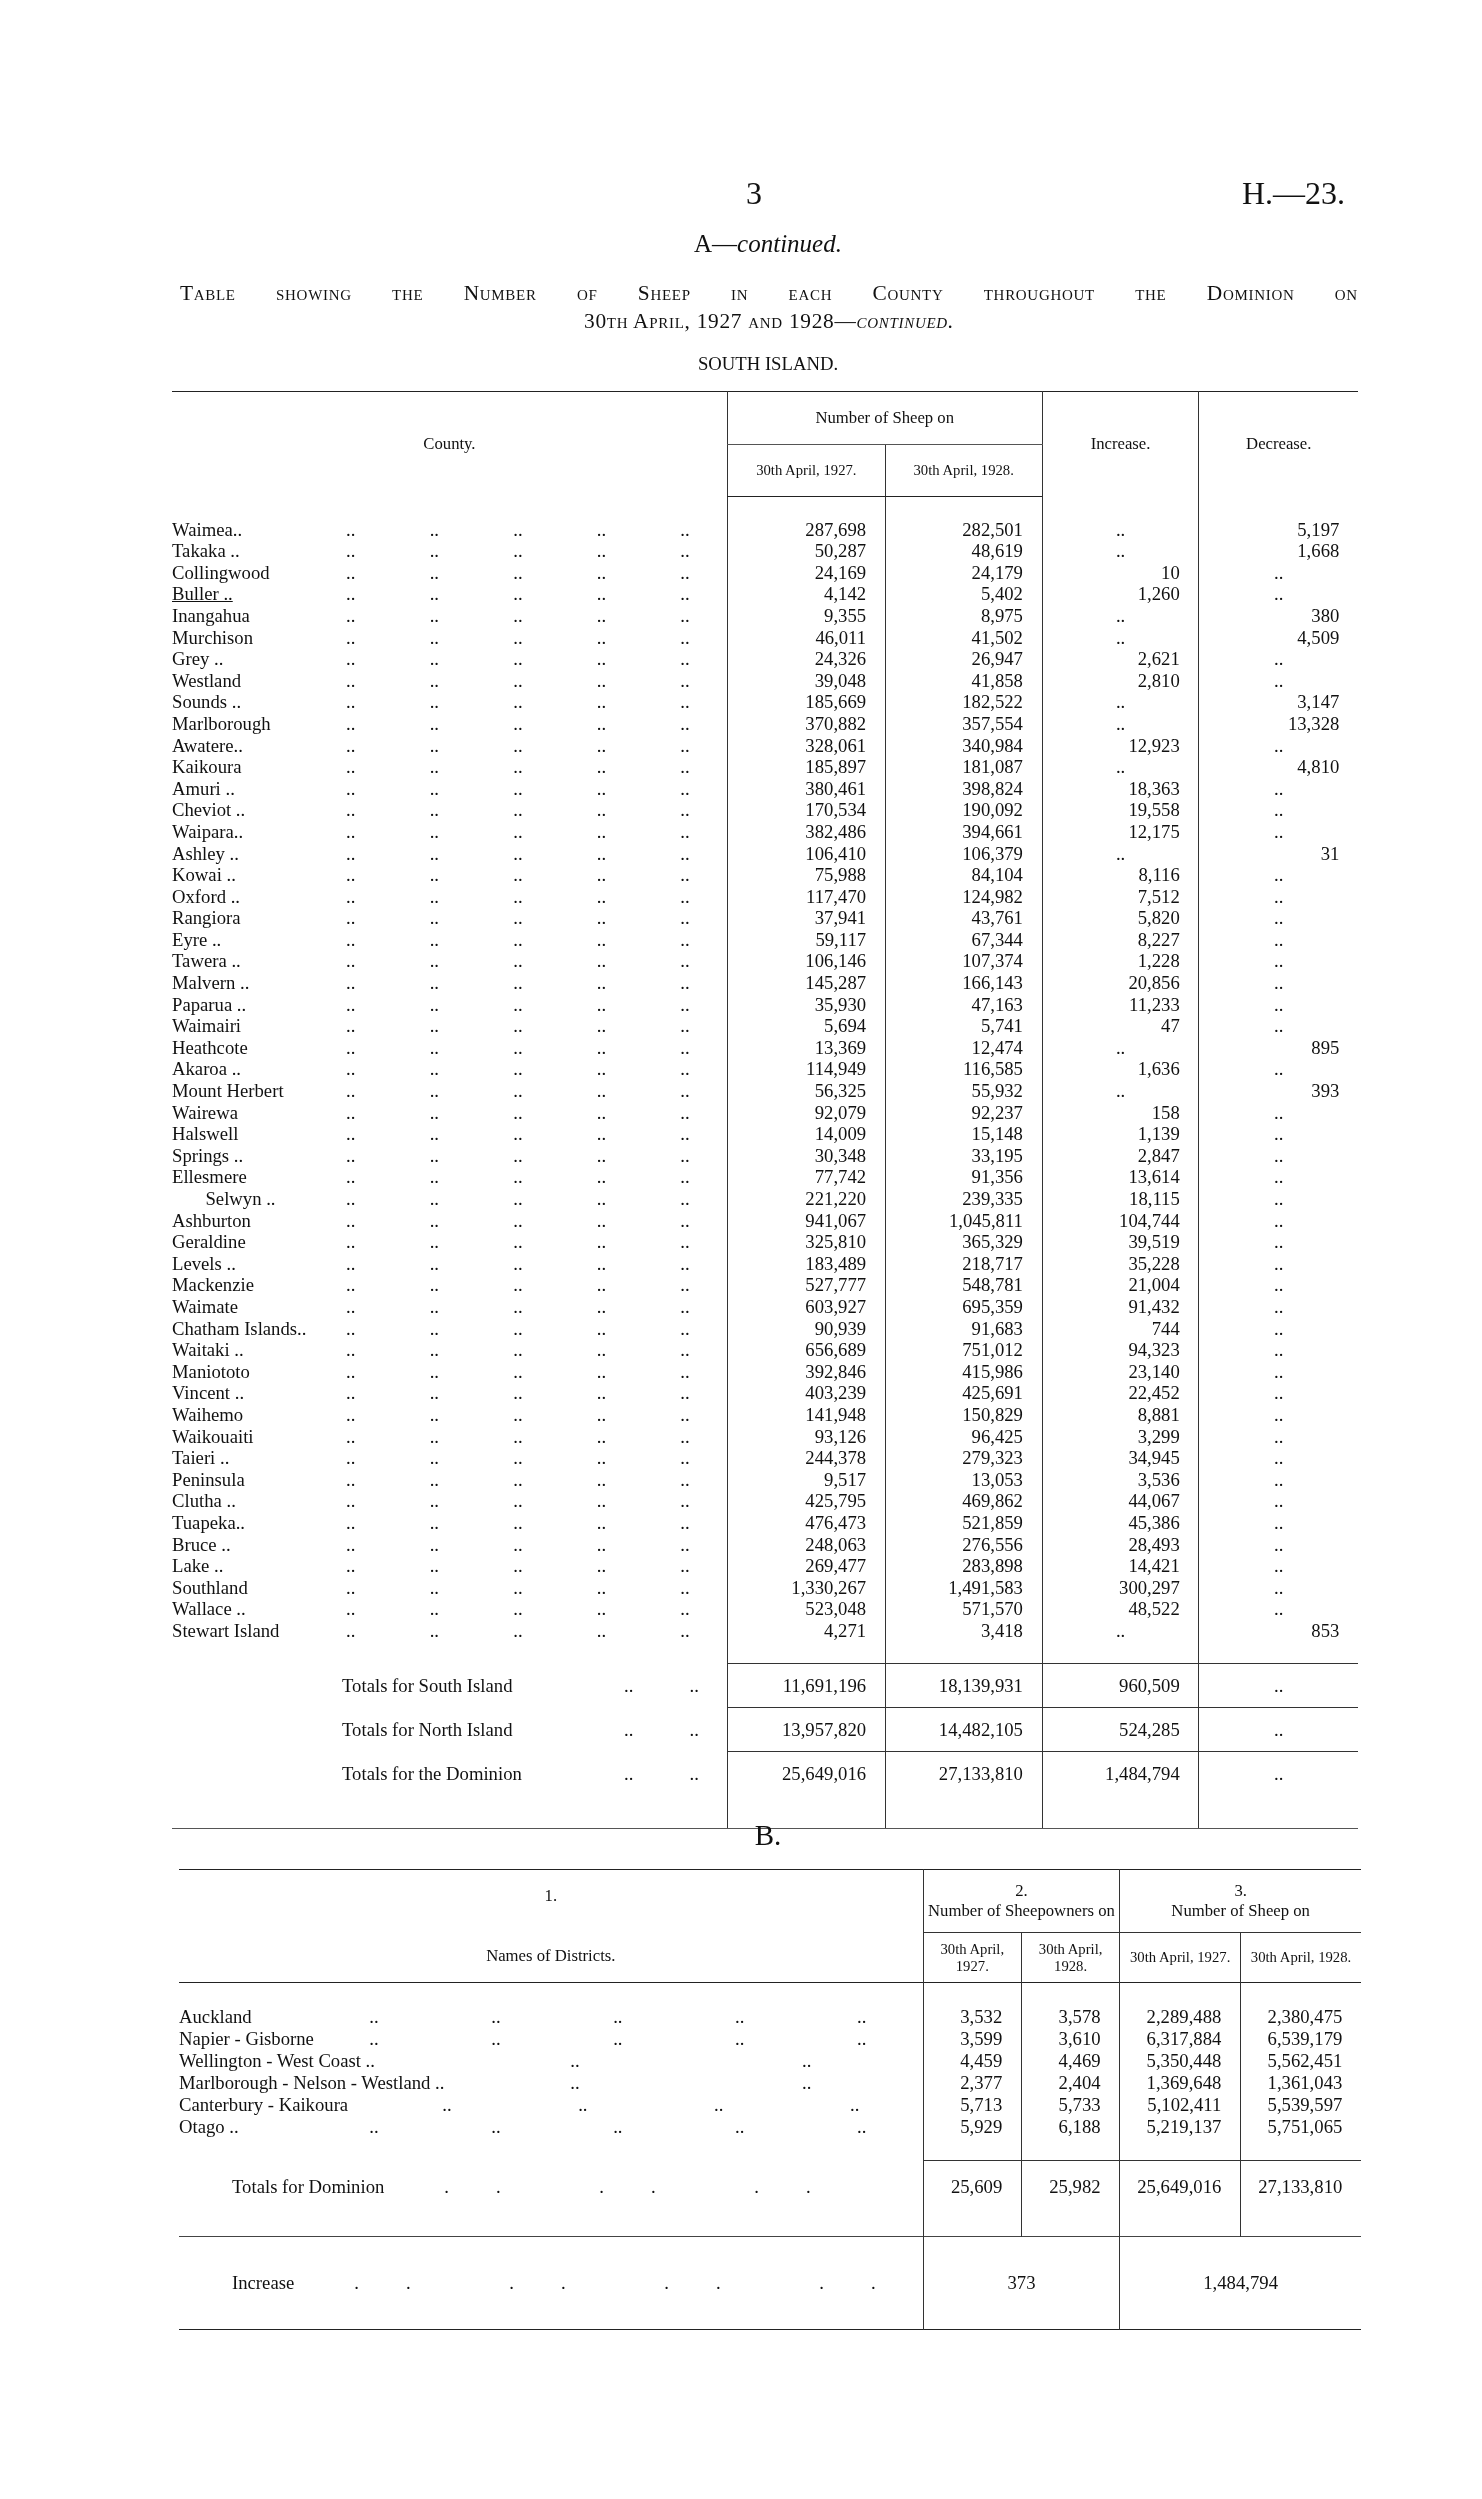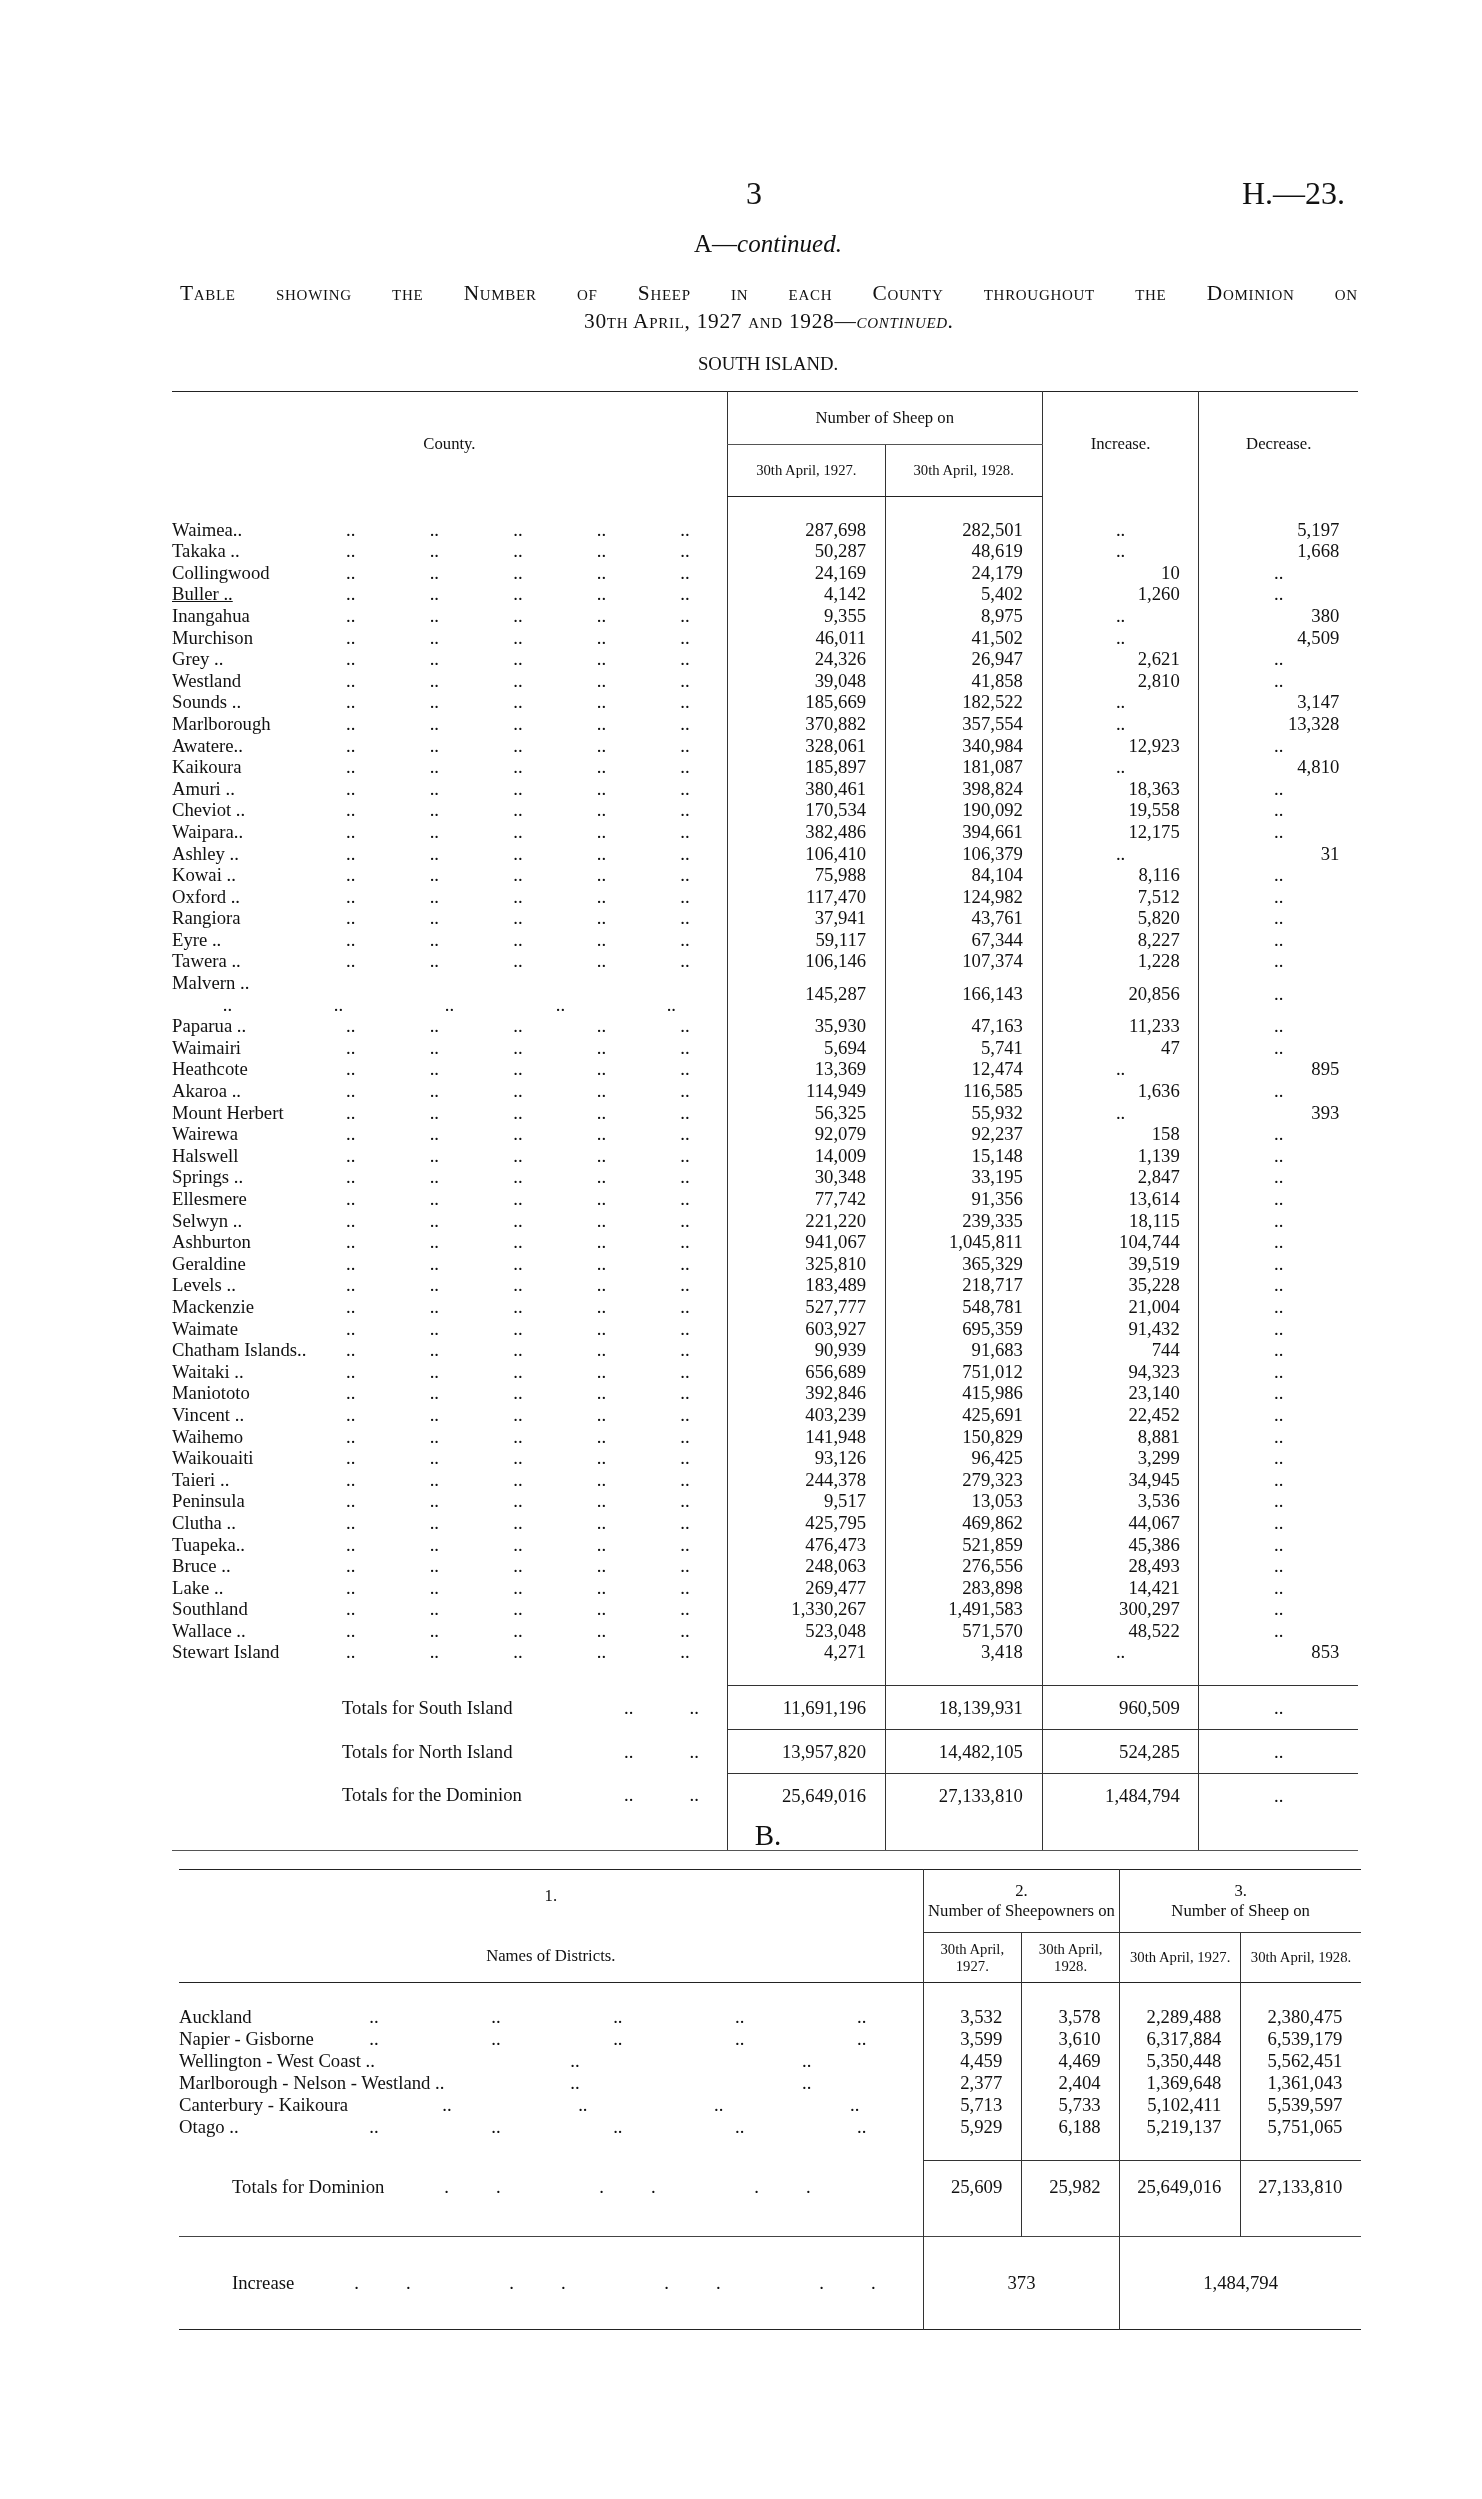--- a/index.html
+++ b/index.html
@@ -467,21 +467,21 @@
             </span>
           </div>
         </td>
         <td class="vl num">106,146</td>
         <td class="vl num">107,374</td>
         <td class="vl num">1,228</td>
         <td class="vl ctr">..</td>
       </tr>
       <tr>
         <td class="name">
-          <div style="display: flex; flex-direction: column;">
+          <div style="display: flex;">
             <span style="width: 137px; white-space: nowrap;">Malvern ..</span>
             <span style="flex: 1 1 0%; display: flex; justify-content: space-around; padding-right: 0px;">
               <span>..</span>
               <span>..</span>
               <span>..</span>
               <span>..</span>
               <span>..</span>
             </span>
           </div>
         </td>
@@ -648,21 +648,21 @@
           </div>
         </td>
         <td class="vl num">77,742</td>
         <td class="vl num">91,356</td>
         <td class="vl num">13,614</td>
         <td class="vl ctr">..</td>
       </tr>
       <tr>
         <td class="name">
           <div style="display: flex;">
-            <span style="width: 137px; white-space: nowrap;">Selwyn ..</span>
+            <span style="width: 137px; white-space: nowrap; text-align: center;">Selwyn ..</span>
             <span style="flex: 1 1 0%; display: flex; justify-content: space-around; padding-right: 0px;">
               <span>..</span>
               <span>..</span>
               <span>..</span>
               <span>..</span>
               <span>..</span>
             </span>
           </div>
         </td>
         <td class="vl num">221,220</td>

